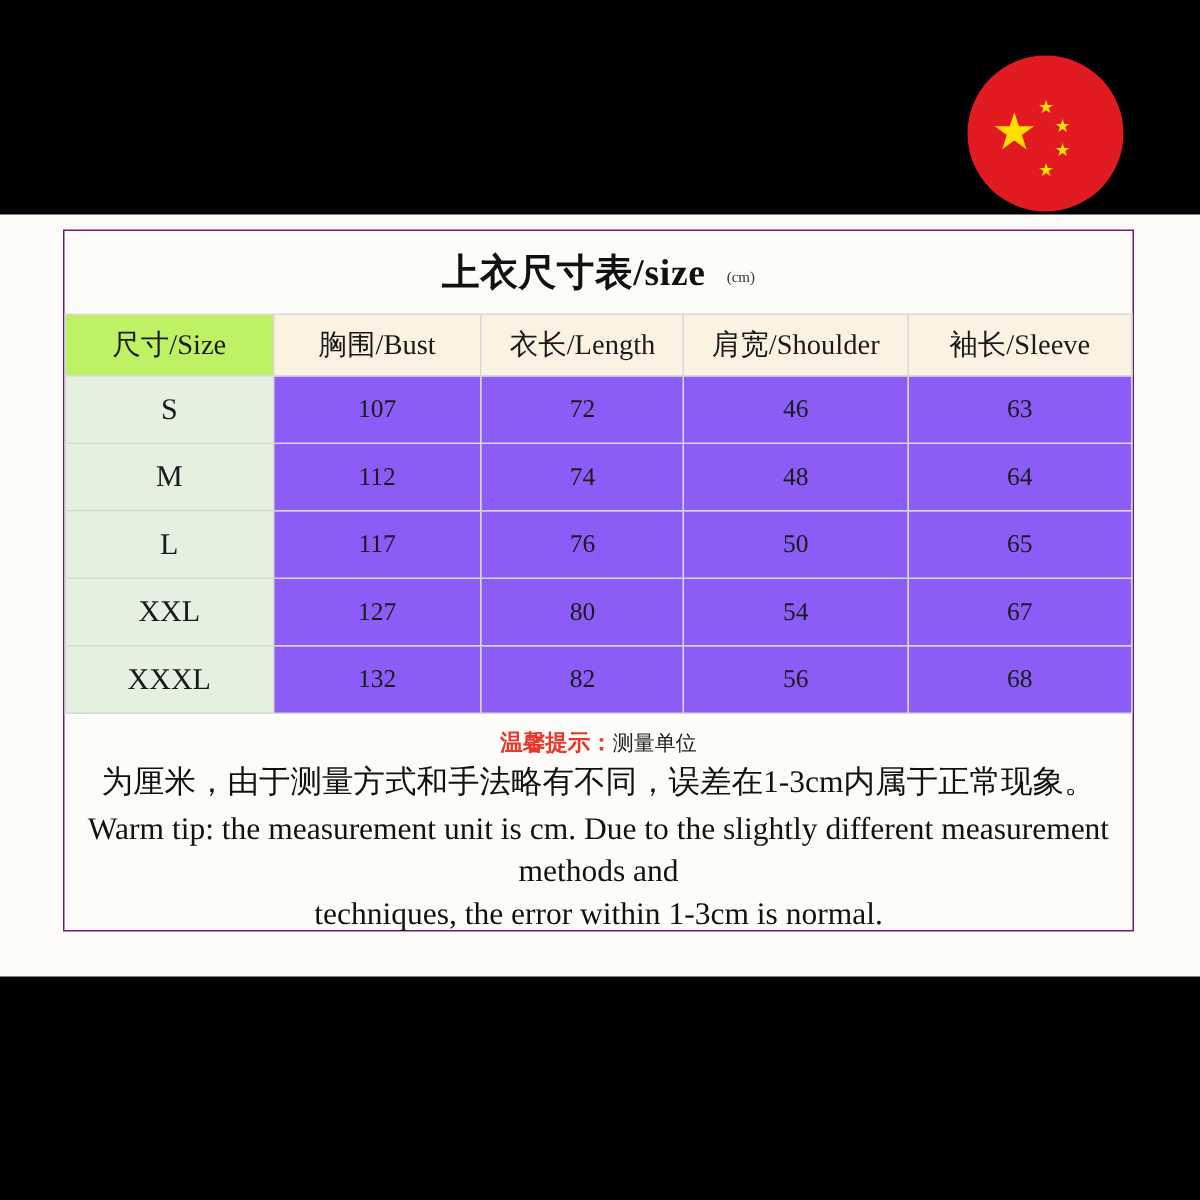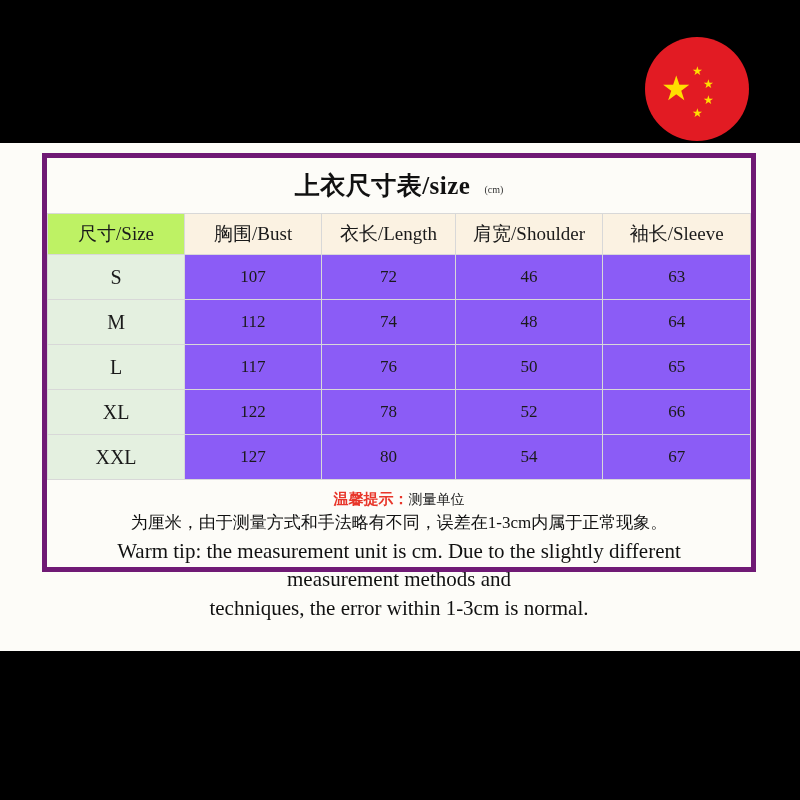--- a/index.html
+++ b/index.html
@@ -50,23 +50,23 @@
   .star.s2  { left: 58px; top: 41px; font-size: 12px; }
   .star.s3  { left: 58px; top: 57px; font-size: 12px; }
   .star.s4  { left: 47px; top: 70px; font-size: 12px; }
 
   
   .card {
     position: absolute;
     left: 42px;
     top: 153px;
     width: 714px;
-    height: 419px;
+    height: 468px;
     background: #fdfcf8;
-    border: 5px solid #701a75;
+    border: 1px solid #701a75;
     box-sizing: border-box;
   }
   .title-row {
     height: 55px;
     display: flex;
     align-items: center;
     justify-content: center;
     gap: 14px;
   }
   .title-main {
@@ -127,21 +127,21 @@
   .note-tip-label {
     color: #e8362a;
     font-weight: bold;
   }
   .note-tip-rest {
     color: #222;
     font-size: 14px;
     text-align: center;
   }
   .note-cn {
-    font-size: 17px;
+    font-size: 21px;
     color: #111;
     margin-bottom: 3px;
   }
   .note-en {
     font-size: 21px;
     color: #111;
     line-height: 1.35;
   }
 </style>
 </head>
@@ -199,32 +199,32 @@
           <td>64</td>
         </tr>
         <tr>
           <td class="size-cell">L</td>
           <td>117</td>
           <td>76</td>
           <td>50</td>
           <td>65</td>
         </tr>
         <tr>
-          <td class="size-cell">XL</td>
-          <td>122</td>
-          <td>78</td>
-          <td>52</td>
-          <td>66</td>
-        </tr>
-        <tr>
           <td class="size-cell">XXL</td>
           <td>127</td>
           <td>80</td>
           <td>54</td>
           <td>67</td>
+        </tr>
+        <tr>
+          <td class="size-cell">XXXL</td>
+          <td>132</td>
+          <td>82</td>
+          <td>56</td>
+          <td>68</td>
         </tr>
       </tbody>
     </table>
 
     <div class="notes">
       <div class="note-tip-line">
         <span class="note-tip-label">温馨提示：</span><span class="note-tip-rest">测量单位</span>
       </div>
       <div class="note-cn">为厘米，由于测量方式和手法略有不同，误差在1-3cm内属于正常现象。</div>
       <div class="note-en">Warm tip: the measurement unit is cm. Due to the slightly different measurement methods and</div>

